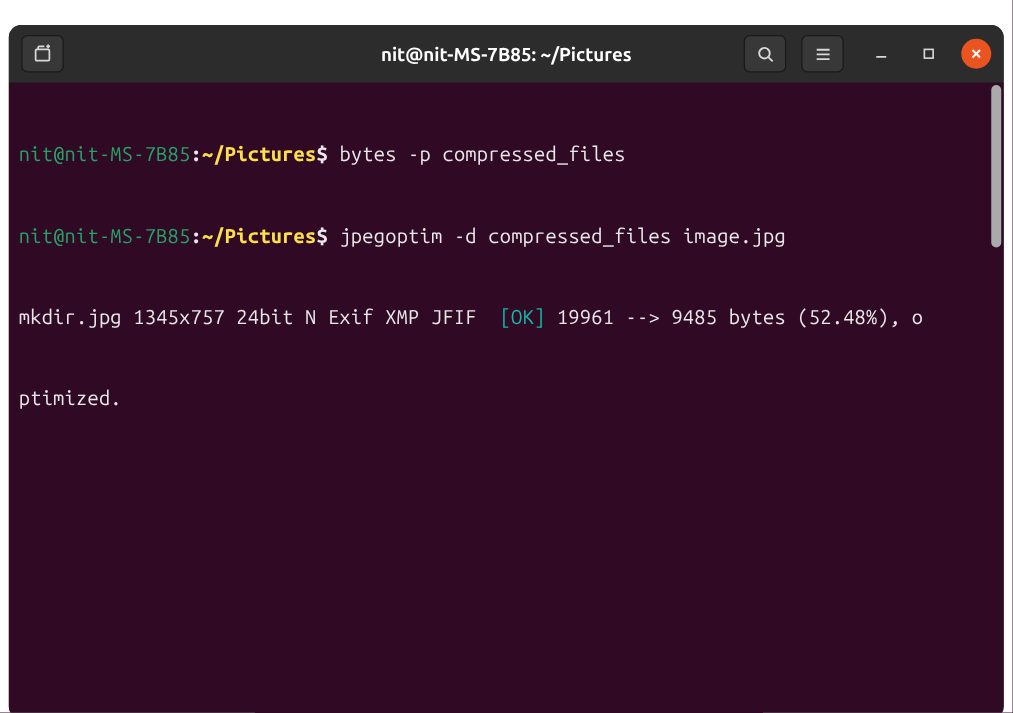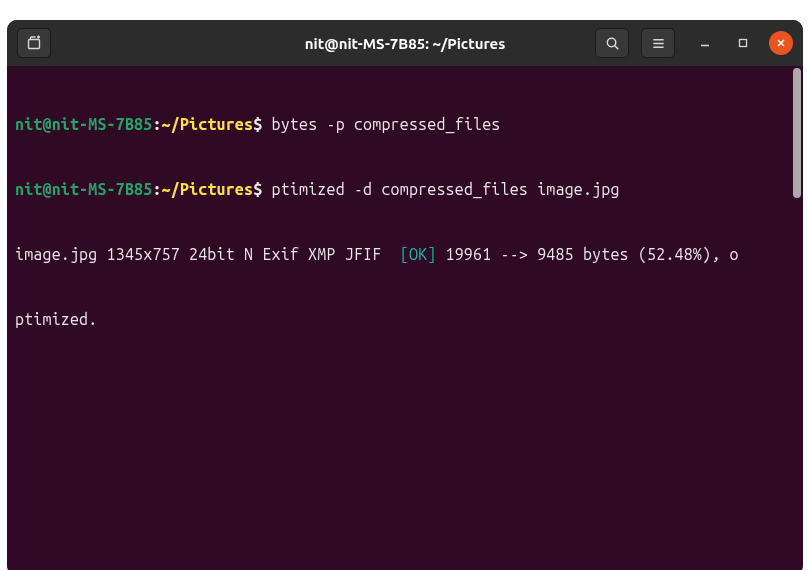--- a/index.html
+++ b/index.html
@@ -116,21 +116,21 @@
       line-height: 21.6px;
       color: #e8e8e8;
       white-space: pre;
       letter-spacing: 0.2px;
     }
     .line {
       display: block;
     }
     .user-host {
       color: #26a269;
-      font-weight: bold;
+      font-weight: normal;
     }
     .colon, .dollar {
       color: #e8e8e8;
       font-weight: bold;
     }
     .cwd {
       color: #fde047;
       font-weight: bold;
     }
     .cmd, .output {
@@ -203,20 +203,20 @@
               <path d="M2 2 L8 8 M8 2 L2 8"></path>
             </svg>
         </div>
       </div>
     </div>
   </div>
 
   <div class="terminal-area">
     <div class="terminal-content">
       <span class="line"><span class="user-host">nit@nit-MS-7B85</span><span class="colon">:</span><span class="cwd">~/Pictures</span><span class="dollar">$ </span><span class="cmd">bytes -p compressed_files</span></span>
-      <span class="line"><span class="user-host">nit@nit-MS-7B85</span><span class="colon">:</span><span class="cwd">~/Pictures</span><span class="dollar">$ </span><span class="cmd">ptimized -d compressed_files image.jpg</span></span>
-      <span class="line"><span class="output">image.jpg 1345x757 24bit N Exif XMP JFIF  </span><span class="ok">[OK]</span><span class="output"> 19961 --&gt; 9485 bytes (52.48%), o</span></span>
+      <span class="line"><span class="user-host">nit@nit-MS-7B85</span><span class="colon">:</span><span class="cwd">~/Pictures</span><span class="dollar">$ </span><span class="cmd">jpegoptim -d compressed_files image.jpg</span></span>
+      <span class="line"><span class="output">mkdir.jpg 1345x757 24bit N Exif XMP JFIF  </span><span class="ok">[OK]</span><span class="output"> 19961 --&gt; 9485 bytes (52.48%), o</span></span>
       <span class="line"><span class="output">ptimized.</span></span>
     </div>
     <div class="scrollbar"></div>
   </div>
 
 </div>
 
 </body></html>

